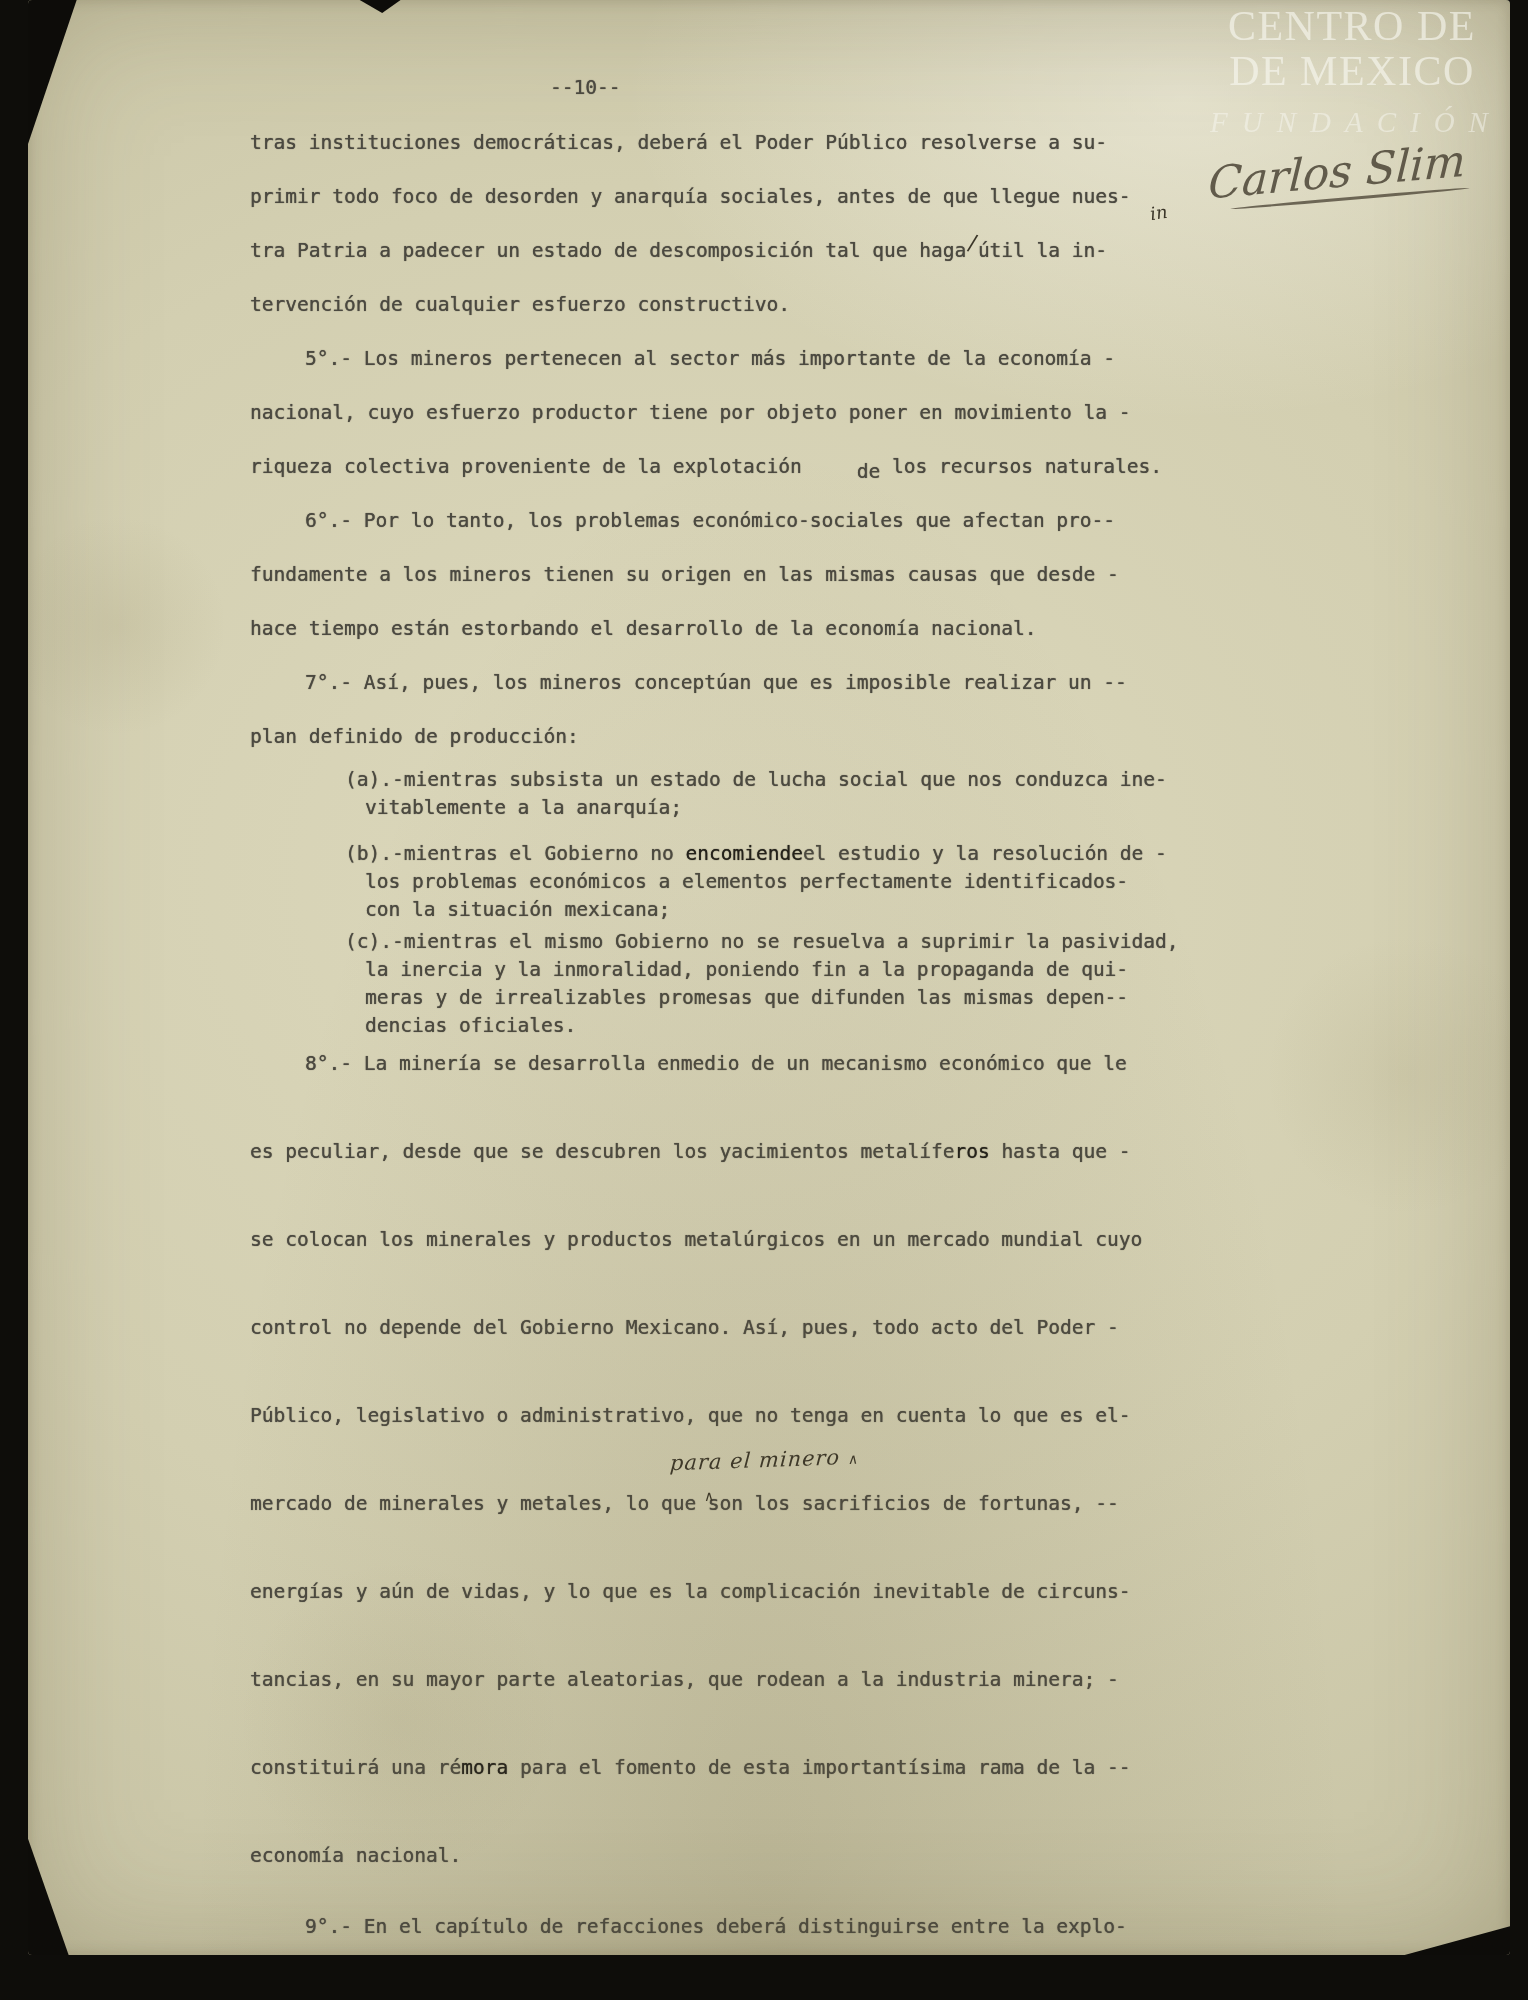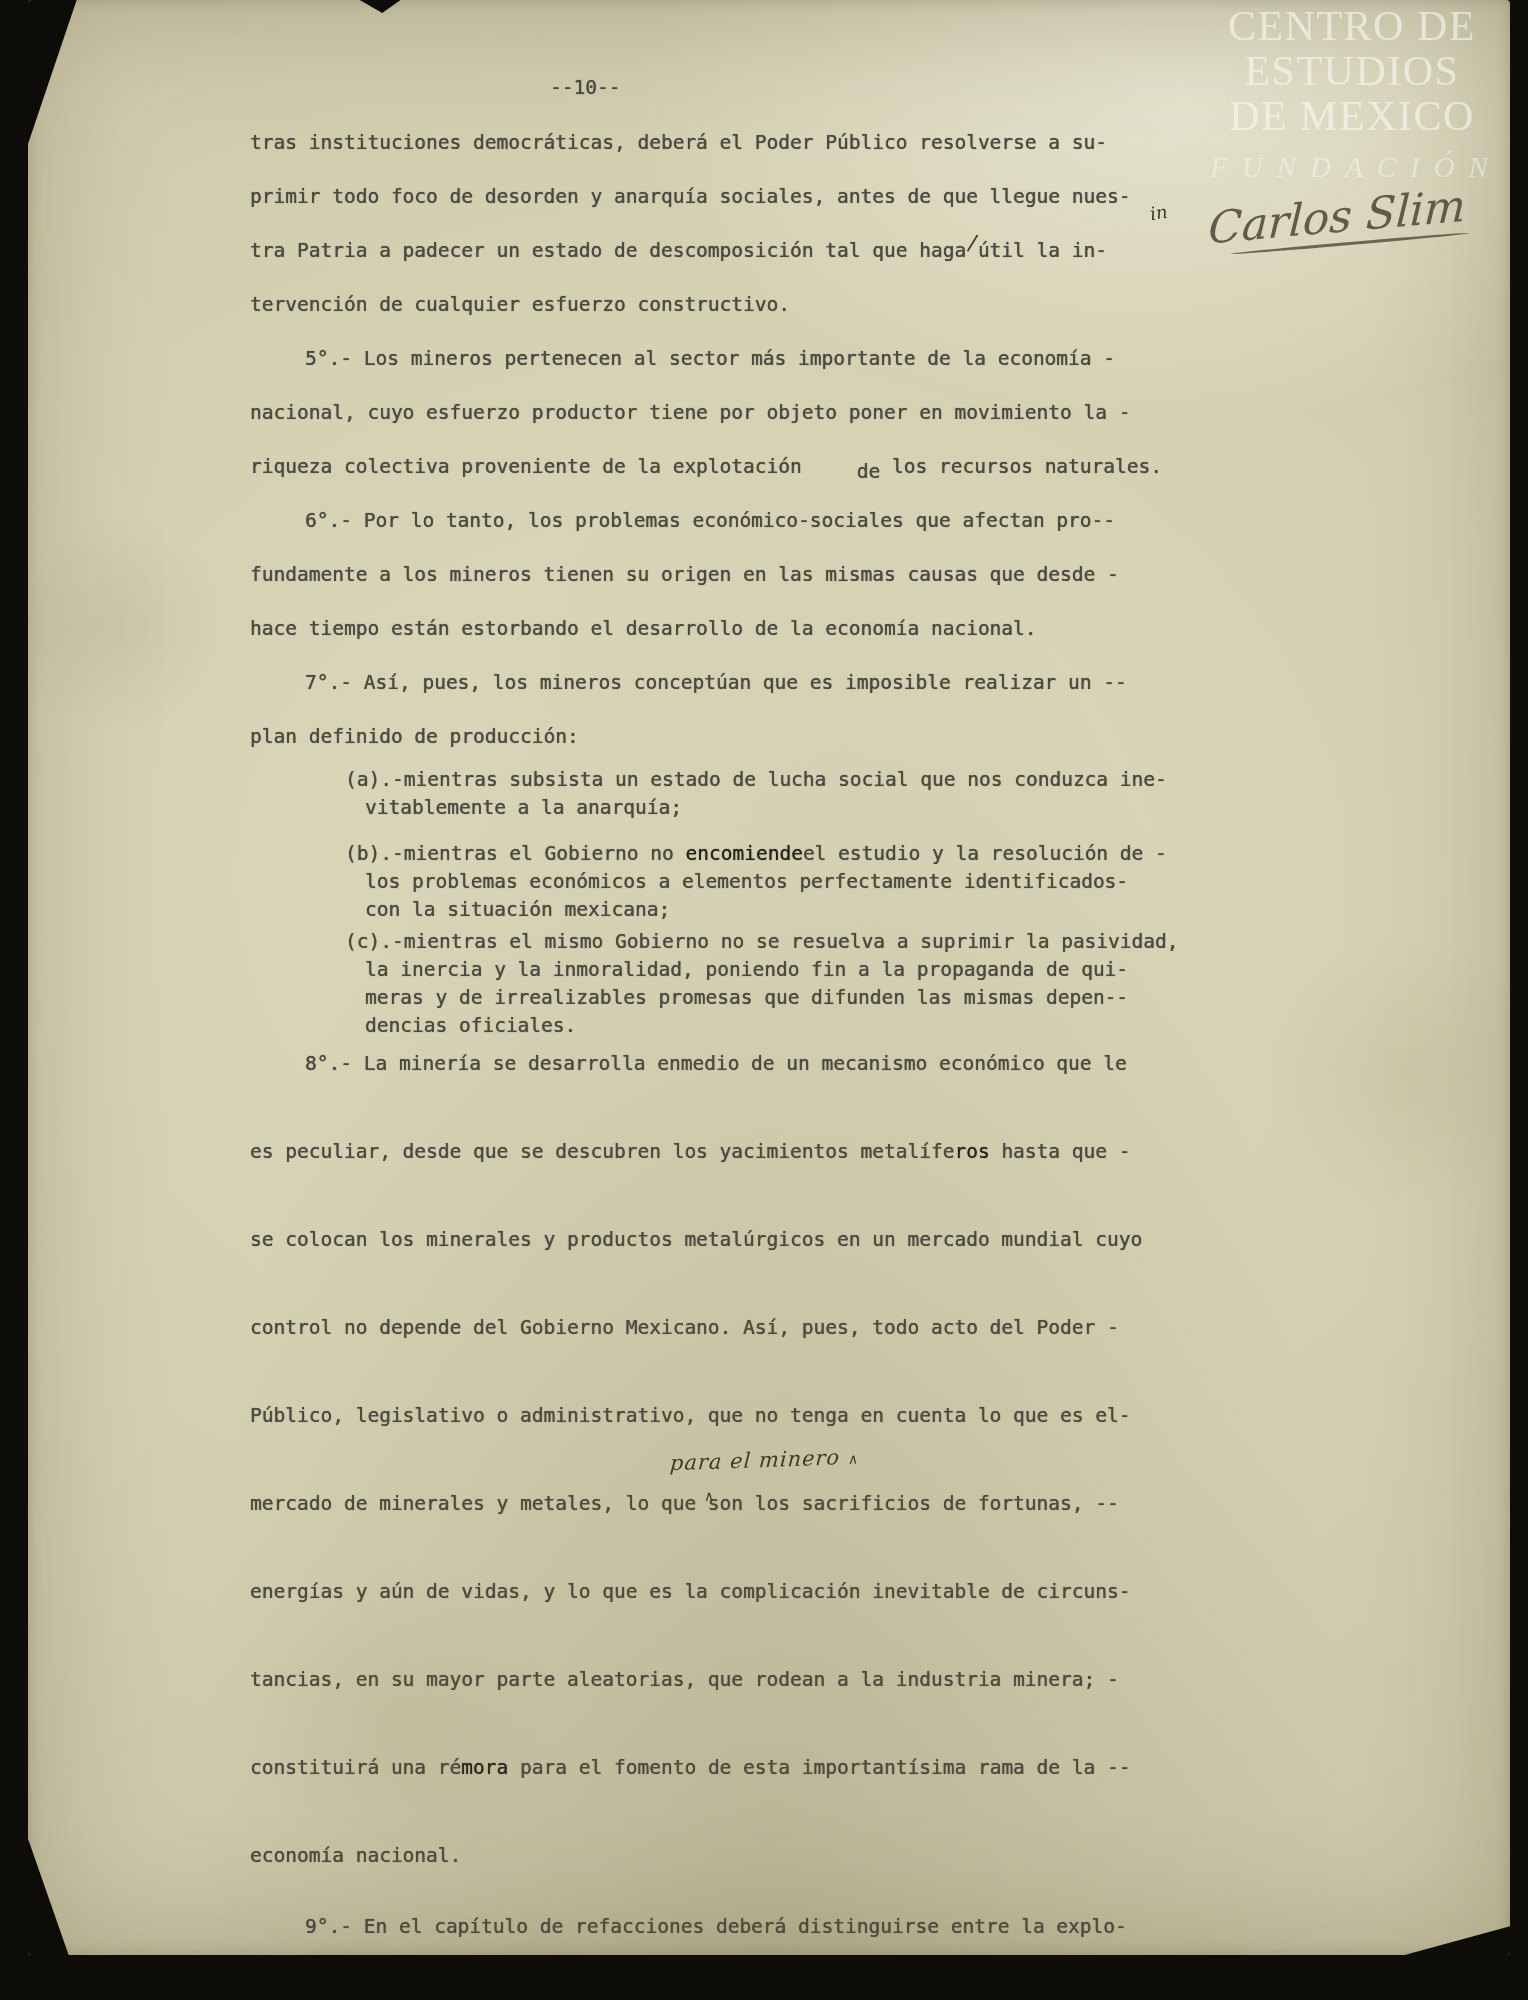--- a/index.html
+++ b/index.html
@@ -127,21 +127,20 @@
     <p class="typed para p9">9°.- En el capítulo de refacciones deberá distinguirse entre la explo-</p>
   </div>
 
   <div class="hand note-in">in</div>
   <div class="hand ins-slash">/</div>
   <div class="hand note-minero"><span>para el minero</span><span class="caret-tail">∧</span></div>
   <div class="hand caret-under">∧</div>
 
   <div class="watermark">
     <div class="wm-line">CENTRO DE</div>
-    <div class="wm-line">ESTUDIOS</div>
     <div class="wm-line">DE MEXICO</div>
     <div class="wm-foundation">FUNDACIÓN</div>
     <div class="wm-signature">Carlos Slim</div>
     <div class="wm-underline"></div>
   </div>
 
   <div class="corner corner-tl"></div>
   <div class="corner corner-bl"></div>
   <div class="corner corner-br"></div>
   <div class="corner notch-top"></div>

